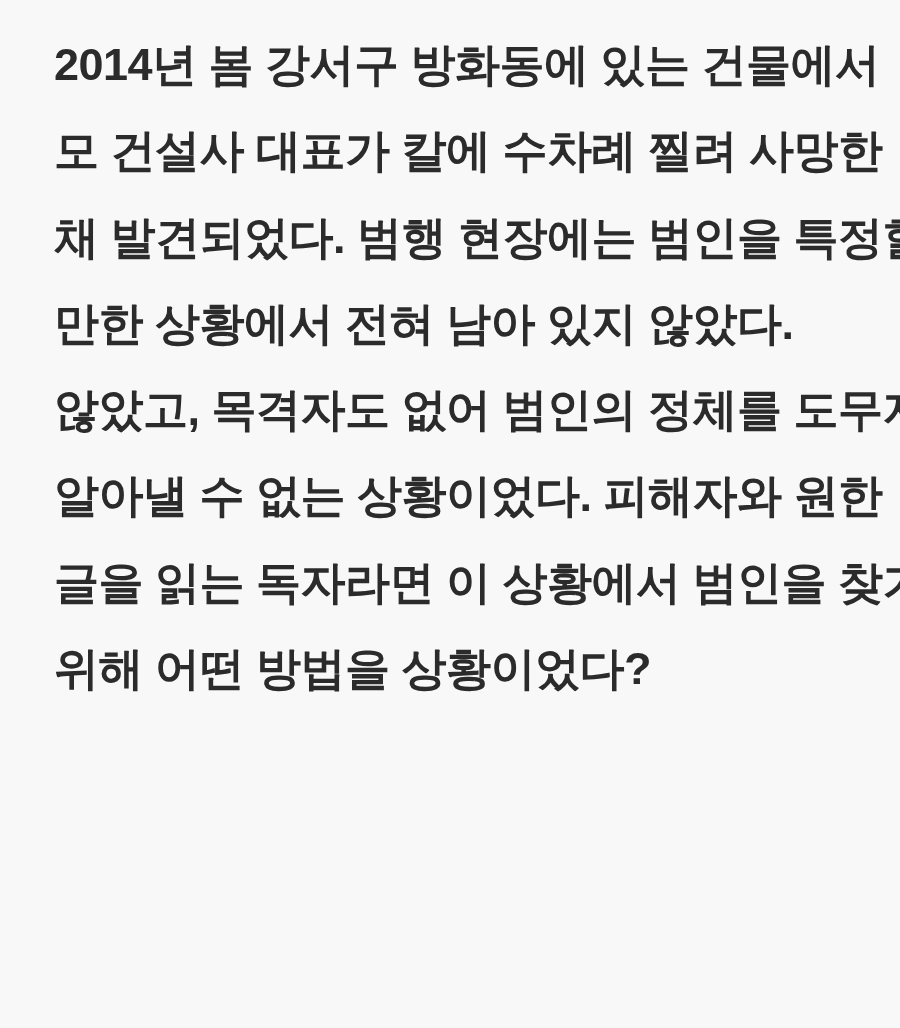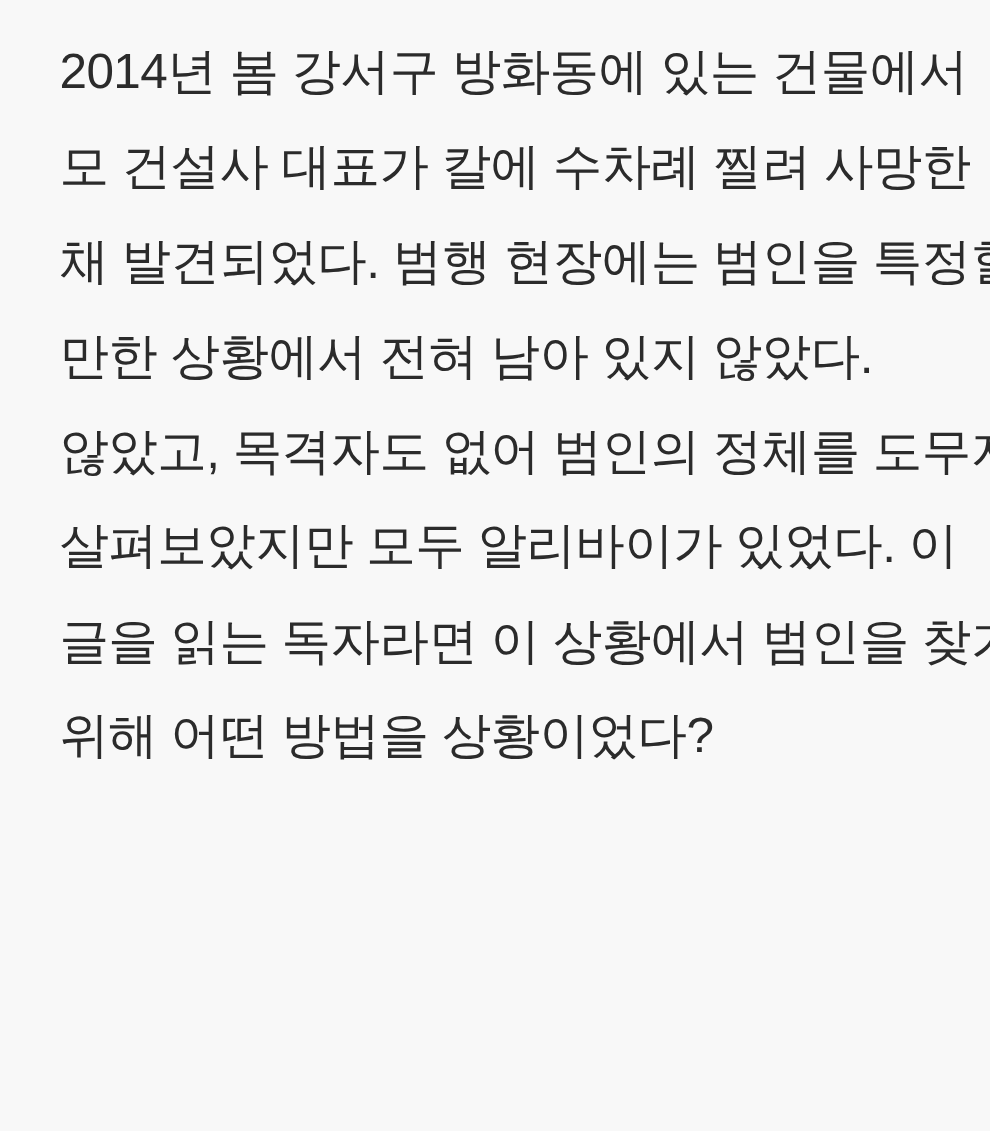--- a/index.html
+++ b/index.html
@@ -16,36 +16,36 @@
   .page {
     box-sizing: border-box;
     width: 900px;
     height: 1028px;
     padding: 22px 56px 0 54px;
     background: #f8f8f8;
   }
   .text-block {
     color: #2b2b2b;
     font-size: 45px;
-    font-weight: 400;
+    font-weight: 700;
     letter-spacing: -0.5px;
   }
   .text-line {
     height: 86.3px;
     line-height: 86.3px;
     white-space: nowrap;
   }
 </style>
 </head>
 <body>
 
 <main class="page">
   <div class="text-block">
     <div class="text-line">2014년 봄 강서구 방화동에 있는 건물에서</div>
     <div class="text-line">모 건설사 대표가 칼에 수차례 찔려 사망한</div>
     <div class="text-line">채 발견되었다. 범행 현장에는 범인을 특정할</div>
     <div class="text-line">만한 상황에서 전혀 남아 있지 않았다.</div>
     <div class="text-line">않았고, 목격자도 없어 범인의 정체를 도무지</div>
-    <div class="text-line">살펴보았지만 모두 알리바이가 있었다. 이</div>
+    <div class="text-line">알아낼 수 없는 상황이었다. 피해자와 원한</div>
     <div class="text-line">글을 읽는 독자라면 이 상황에서 범인을 찾기</div>
     <div class="text-line">위해 어떤 방법을 상황이었다?</div>
   </div>
 </main>
 
 </body></html>

